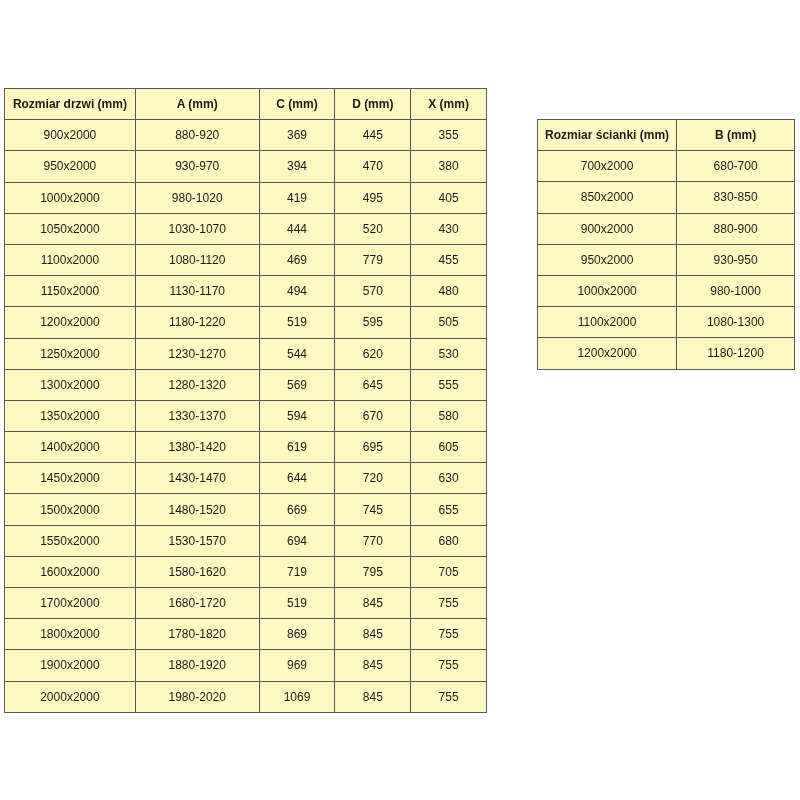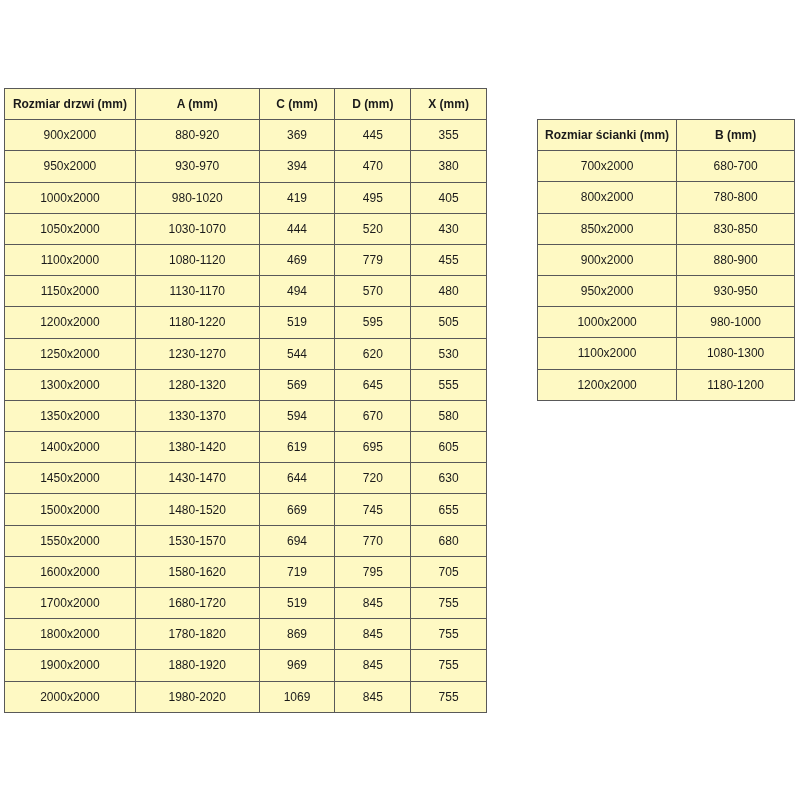--- a/index.html
+++ b/index.html
@@ -218,24 +218,20 @@
           <th>Rozmiar ścianki (mm)</th>
           <th>B (mm)</th>
         </tr>
       </thead>
       <tbody>
         <tr>
           <td>700x2000</td>
           <td>680-700</td>
         </tr>
         <tr>
-          <td>800x2000</td>
-          <td>780-800</td>
-        </tr>
-        <tr>
           <td>850x2000</td>
           <td>830-850</td>
         </tr>
         <tr>
           <td>900x2000</td>
           <td>880-900</td>
         </tr>
         <tr>
           <td>950x2000</td>
           <td>930-950</td>

